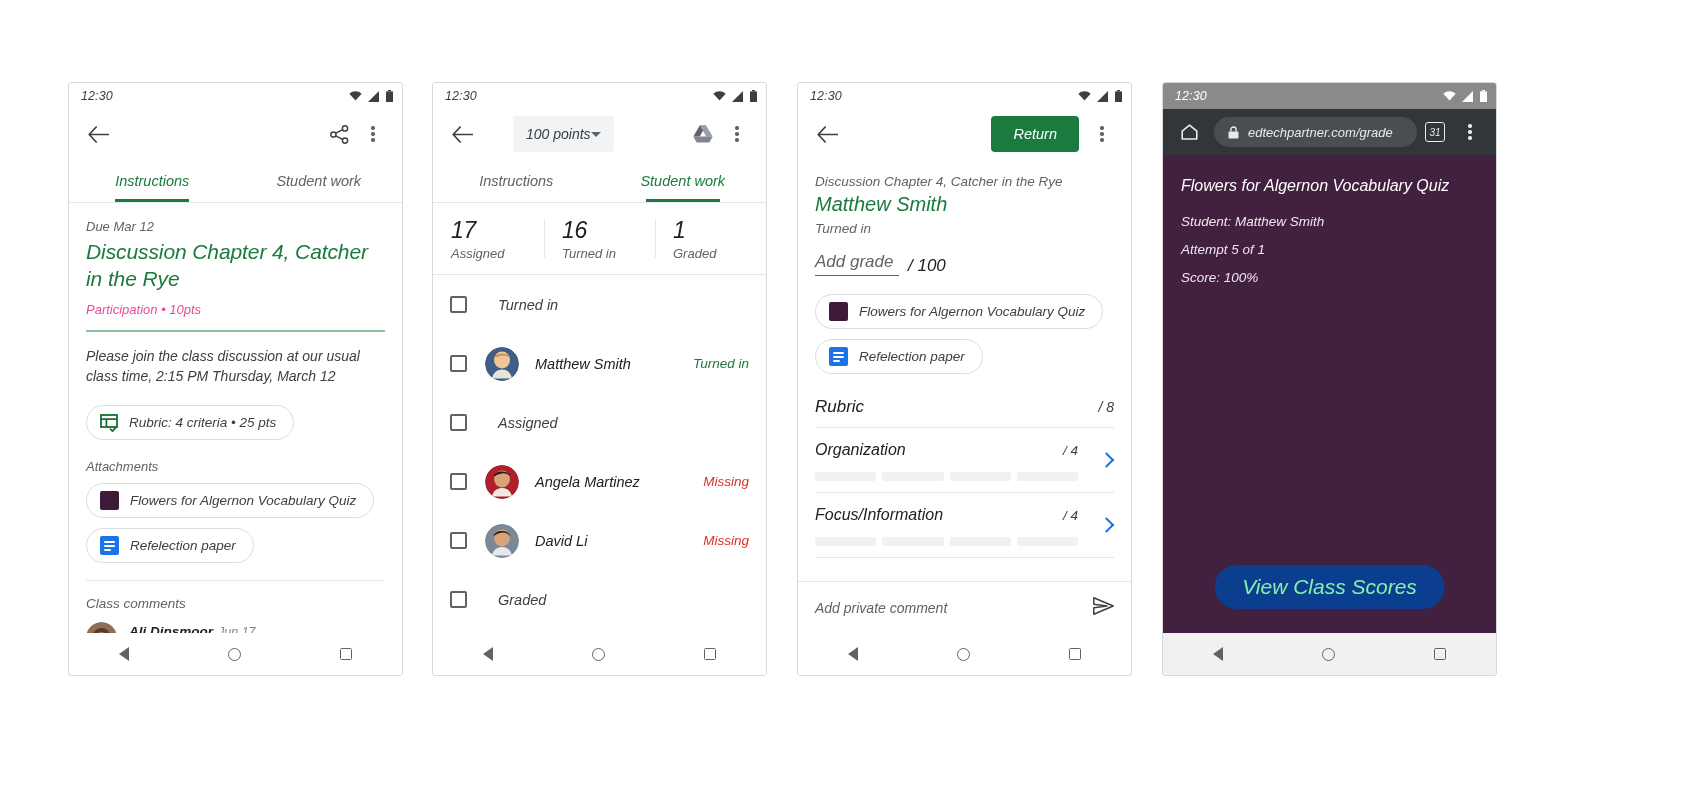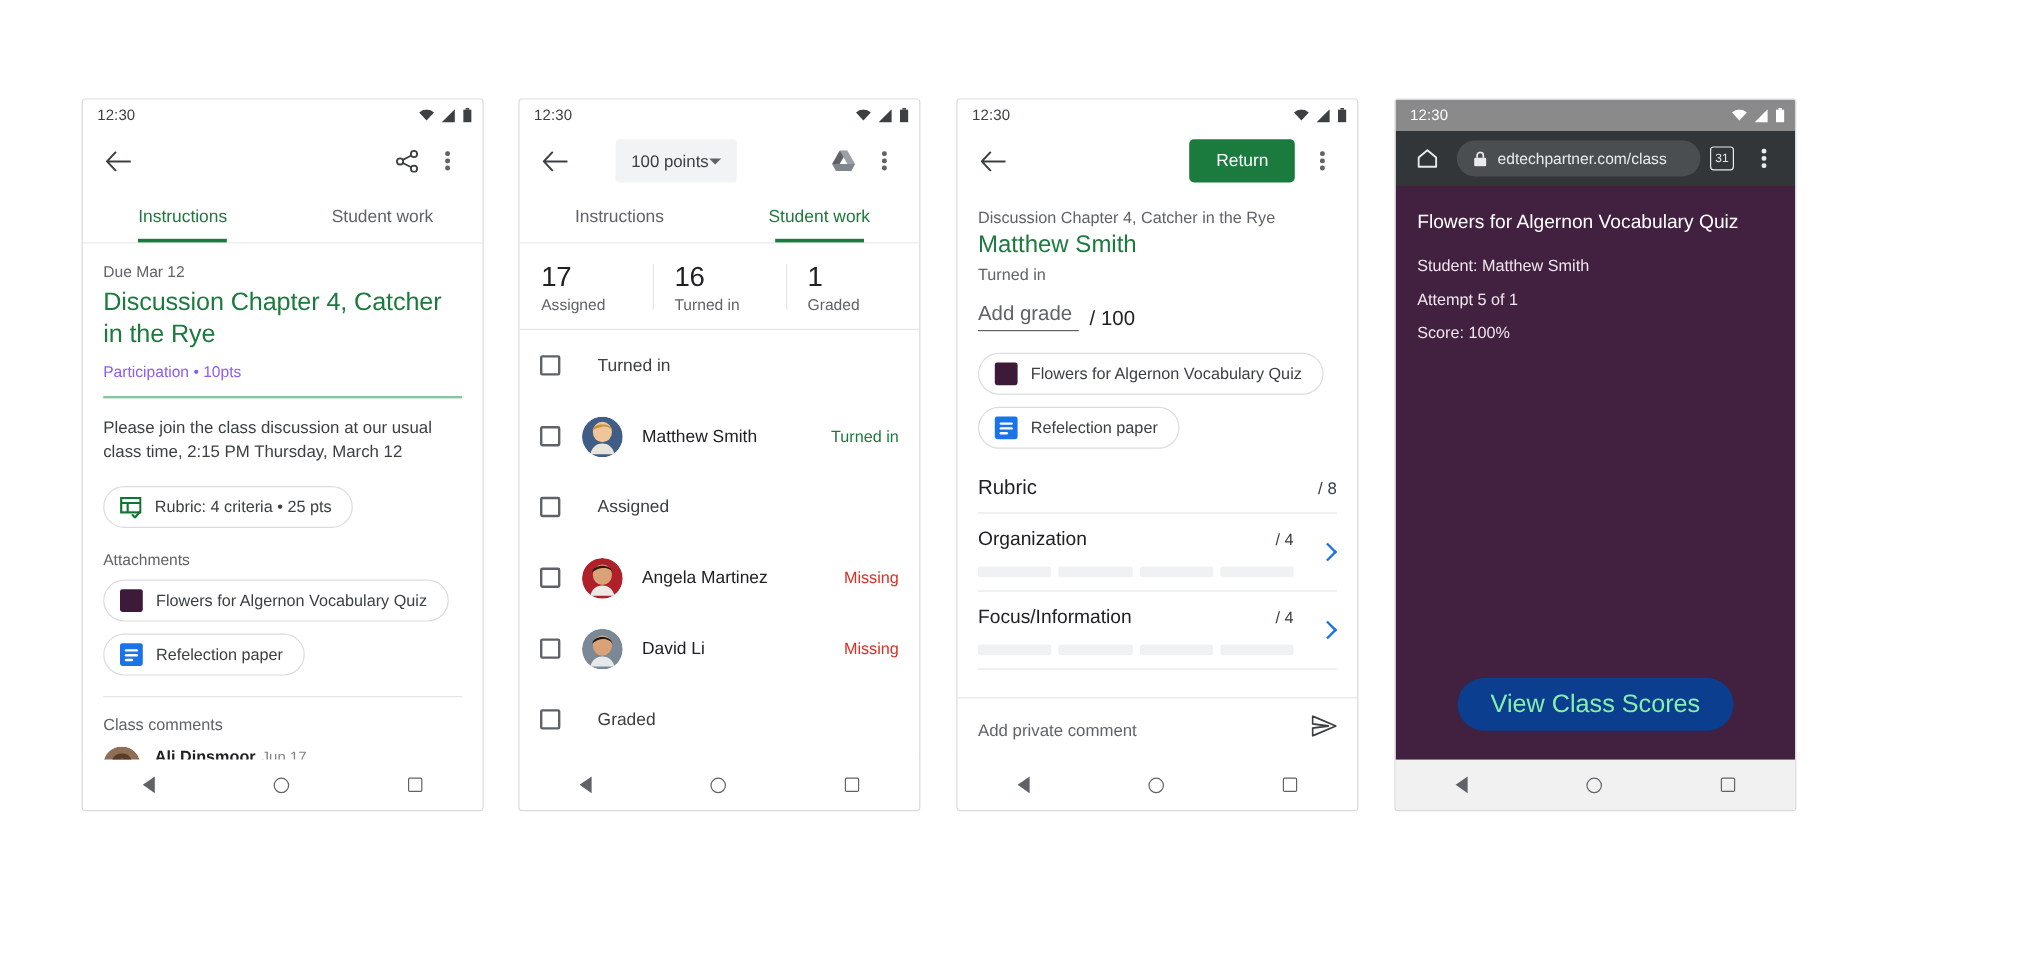--- a/index.html
+++ b/index.html
@@ -2,21 +2,21 @@
 <html><head>
 <meta charset="utf-8">
 <style>
   * { box-sizing: border-box; margin: 0; padding: 0; }
   body {
     width: 1698px; height: 812px;
     background: #ffffff;
     font-family: "Liberation Sans", sans-serif;
     overflow: hidden;
   }
-  .stage { position: relative; width: 1698px; height: 812px; }
+  .stage { position: relative; width: 1698px; height: 812px; font-style: italic; }
 
   .phone {
     position: absolute;
     width: 335px; height: 594px;
     background: #fff;
     border: 1px solid #d7d9dd;
     border-radius: 3px;
     overflow: hidden;
     display: flex; flex-direction: column;
   }
@@ -105,21 +105,21 @@
 
   .body { flex: 1 1 auto; overflow: hidden; position: relative; background: #fff; }
 
   
   .p1-main { padding: 16px 17px 0 17px; }
   .due { font-size: 13px; color: #5f6368; margin-bottom: 5px; }
   .title-green {
     font-size: 21px; color: #1b7a3d; line-height: 1.28;
     letter-spacing: -.1px; font-weight: 400;
   }
-  .subline { font-size: 13px; color: #8b5cf6; margin-top: 9px; }
+  .subline { font-size: 13px; color: #ec4899; margin-top: 9px; }
   .grn-rule { height: 2px; background: #8bc5a0; margin: 13px 0 14px 0; }
   .para { font-size: 14px; color: #3c4043; line-height: 1.48; }
 
   .chip {
     display: inline-flex; align-items: center; gap: 11px;
     border: 1px solid #dadce0; border-radius: 20px;
     height: 35px; padding: 0 17px 0 13px;
     font-size: 13.5px; color: #3c4043;
     background: #fff;
   }
@@ -653,21 +653,21 @@
       <span class="iconbtn">
         <svg width="17" height="16" viewBox="0 0 17 16">
           <path d="M1.2 7.2 8.5 1.2 15.8 7.2V15H1.2Z" fill="none" stroke="#e8eaed" stroke-width="1.6" stroke-linejoin="round"></path>
         </svg>
       </span>
       <span class="omnibox">
         <svg width="11" height="13" viewBox="0 0 11 13">
           <rect x="0.5" y="5.5" width="10" height="7" rx="1" fill="#e8eaed"></rect>
           <path d="M2.9 5.5V3.6a2.6 2.6 0 0 1 5.2 0v1.9" fill="none" stroke="#e8eaed" stroke-width="1.4"></path>
         </svg>
-        <span>edtechpartner.com/class</span>
+        <span>edtechpartner.com/grade</span>
       </span>
       <span class="tabcount">31</span>
       <span class="iconbtn">
         <span class="kebab">
           <i style="background:#e8eaed"></i>
             <i style="background:#e8eaed"></i>
             <i style="background:#e8eaed"></i>
         </span>
       </span>
     </div>

